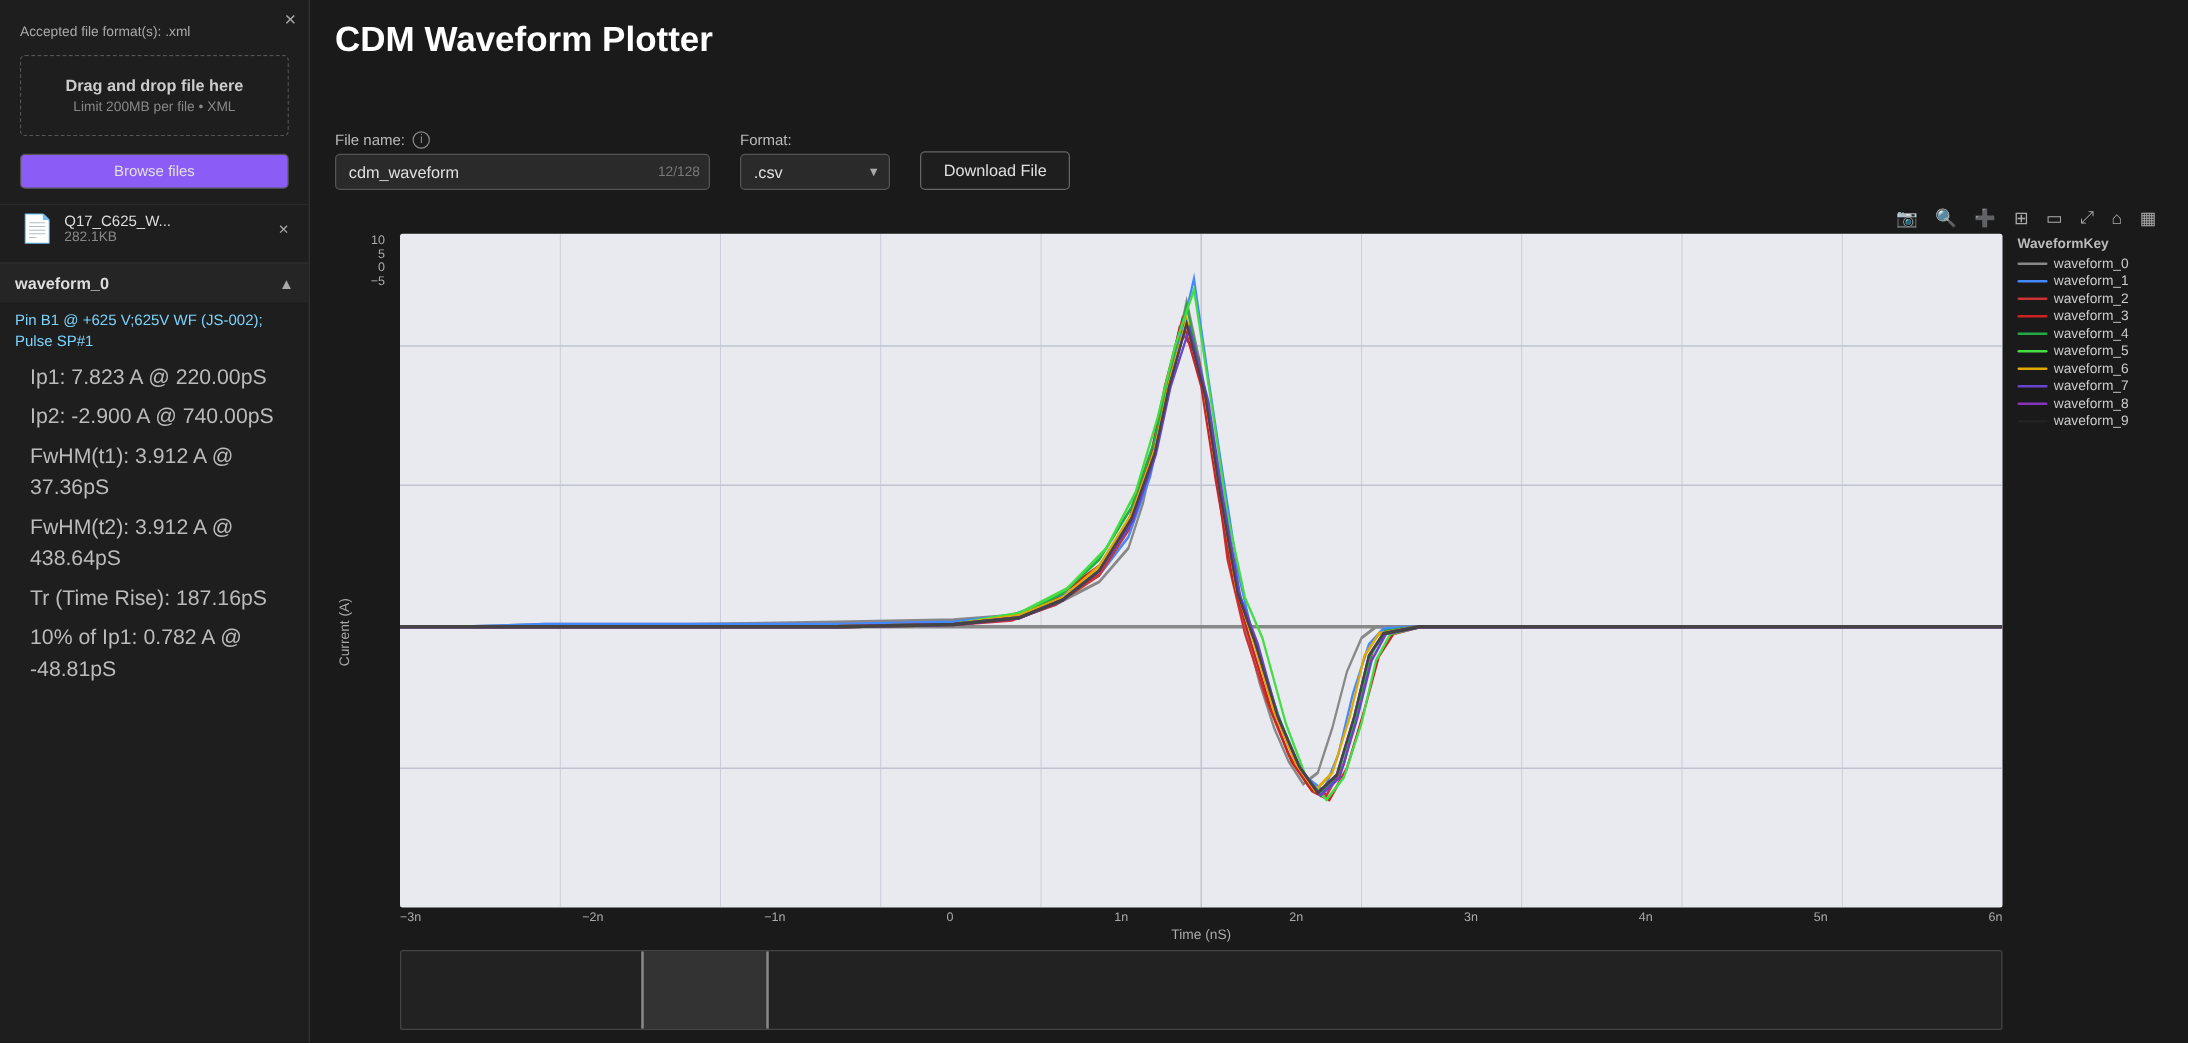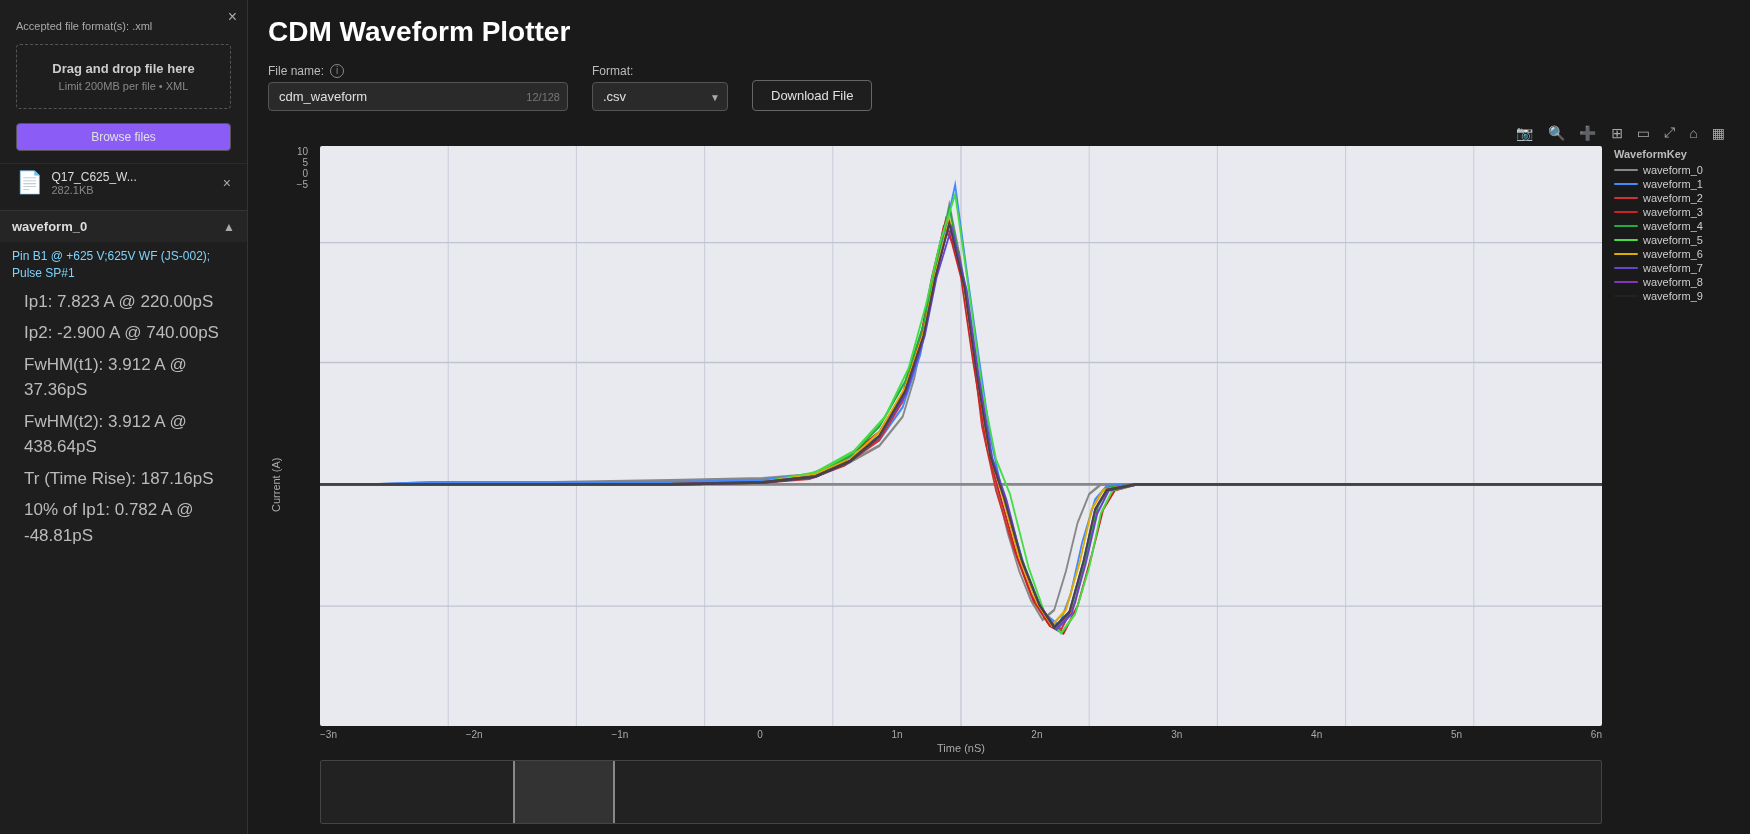--- a/index.html
+++ b/index.html
@@ -135,20 +135,21 @@
       gap: 24px;
       margin-bottom: 10px;
     }
     .field-group { display: flex; flex-direction: column; gap: 4px; }
     .field-label {
       font-size: 12px;
       color: #bbb;
       display: flex;
       align-items: flex-end;
       gap: 6px;
+      margin-top: 41px;
     }
     .info-icon {
       display: inline-block;
       width: 14px; height: 14px;
       border-radius: 50%;
       border: 1px solid #888;
       color: #888;
       font-size: 10px;
       text-align: center;
       line-height: 12px;
@@ -174,21 +175,21 @@
       font-size: 11px;
       color: #777;
     }
     .format-select {
       background: #2a2a2a;
       border: 1px solid #555;
       color: #e0e0e0;
       padding: 6px 28px 6px 10px;
       border-radius: 4px;
       font-size: 13px;
-      width: 136px;
+      width: 120px;
       appearance: none;
       cursor: pointer;
     }
     .select-wrap { position: relative; display: inline-block; }
     .select-arrow {
       position: absolute;
       right: 8px; top: 50%;
       transform: translateY(-50%);
       color: #aaa;
       pointer-events: none;

